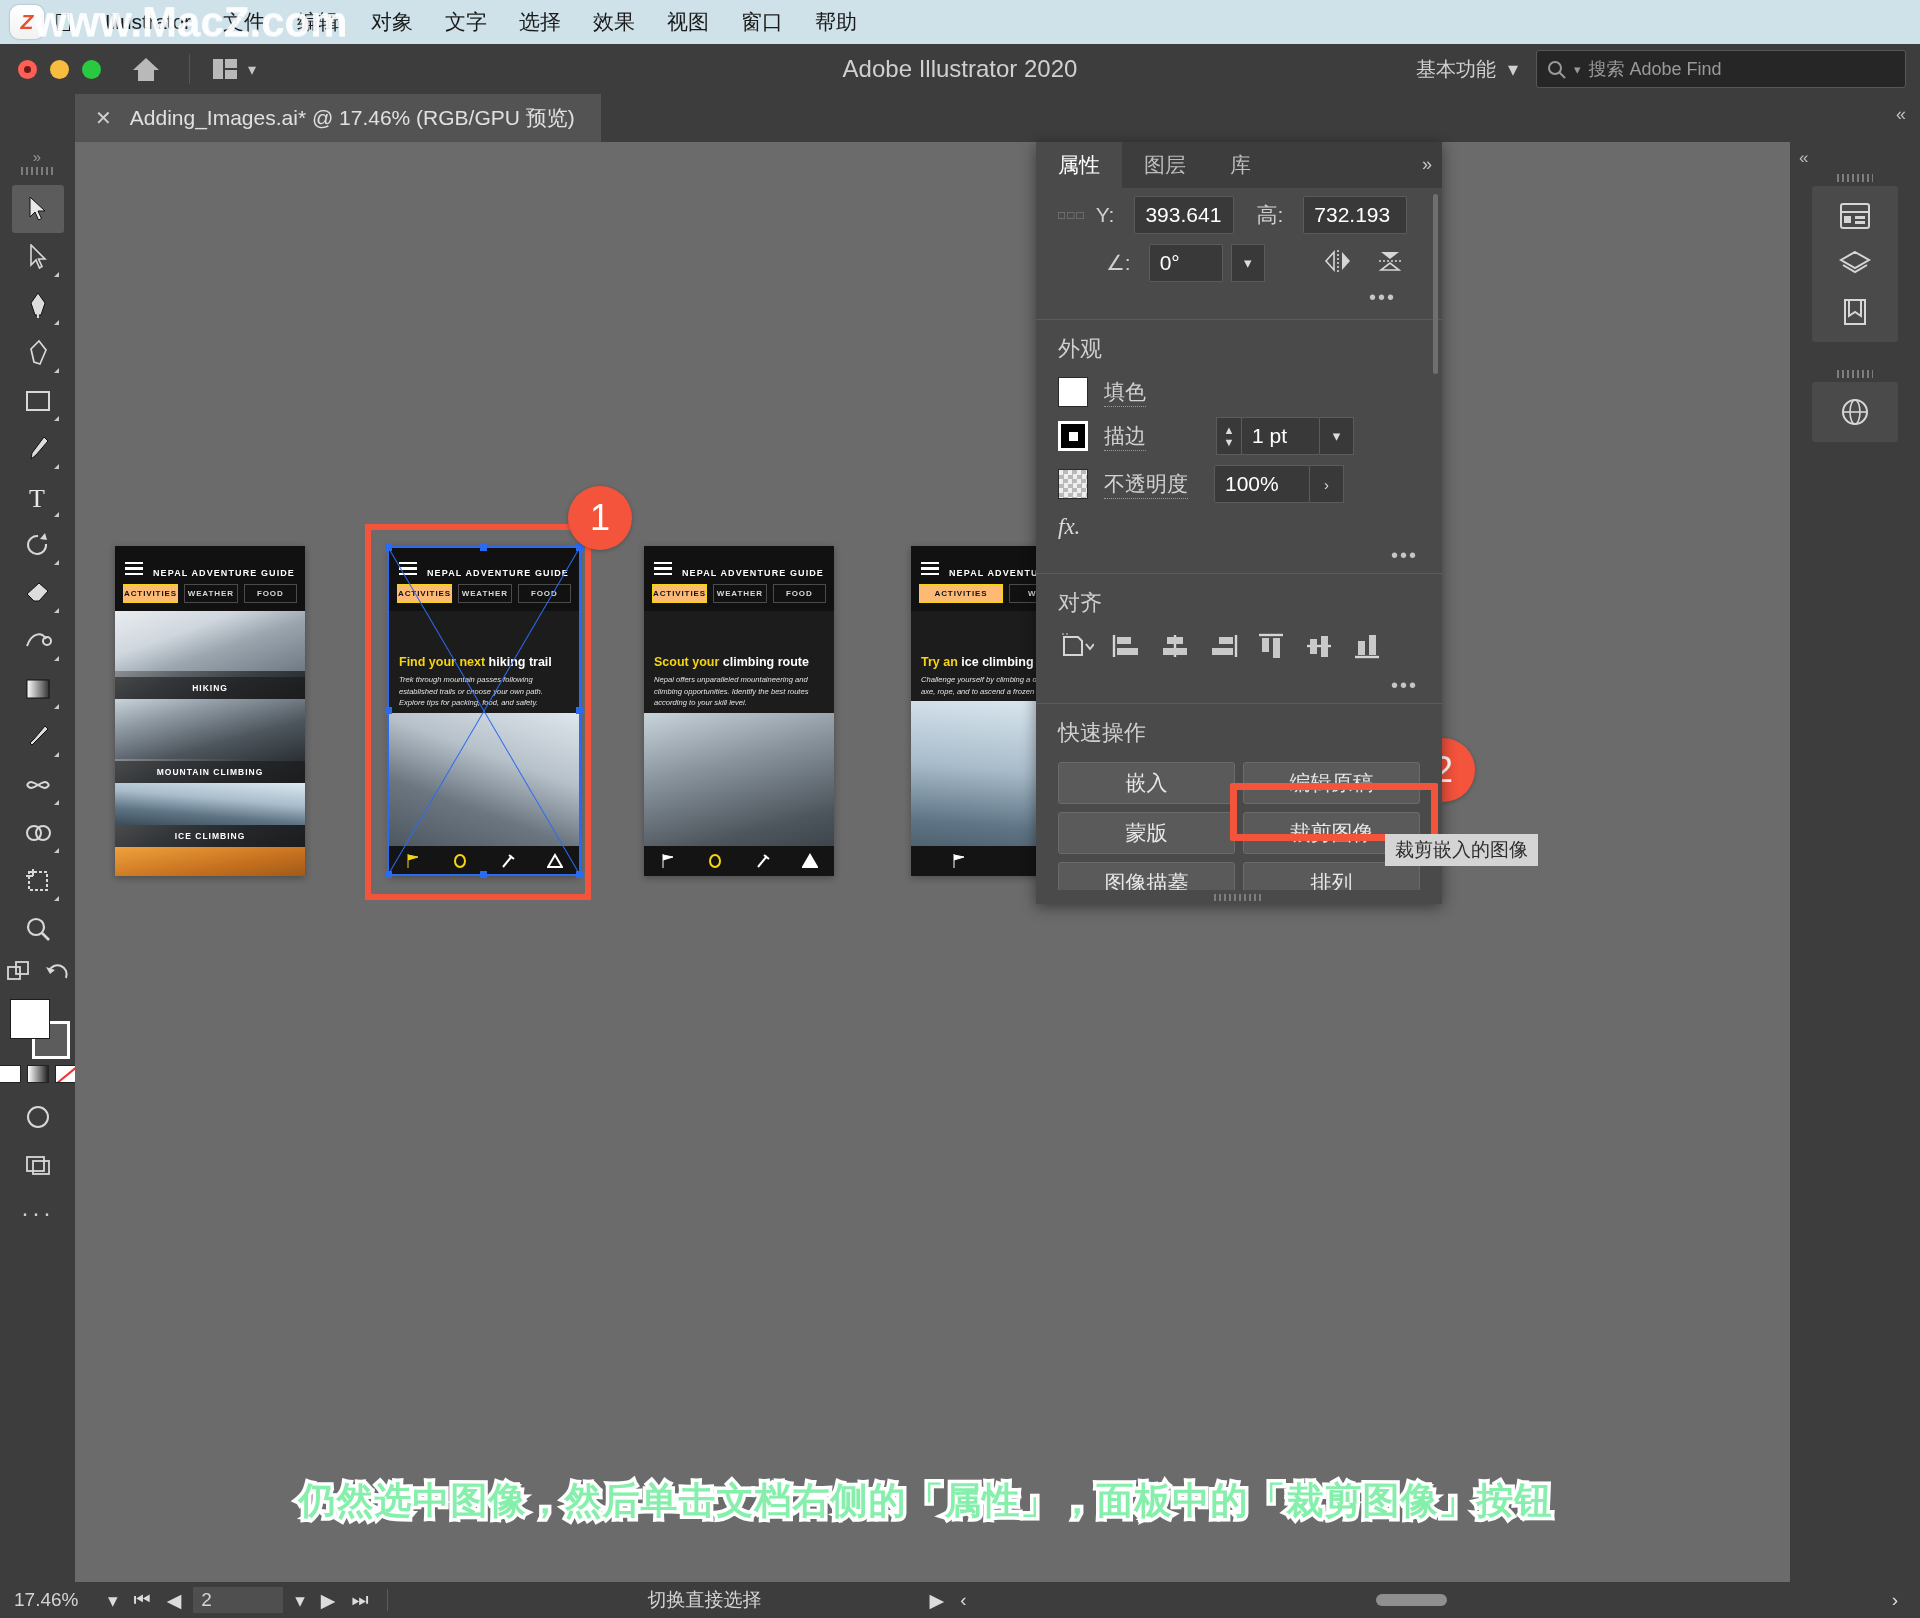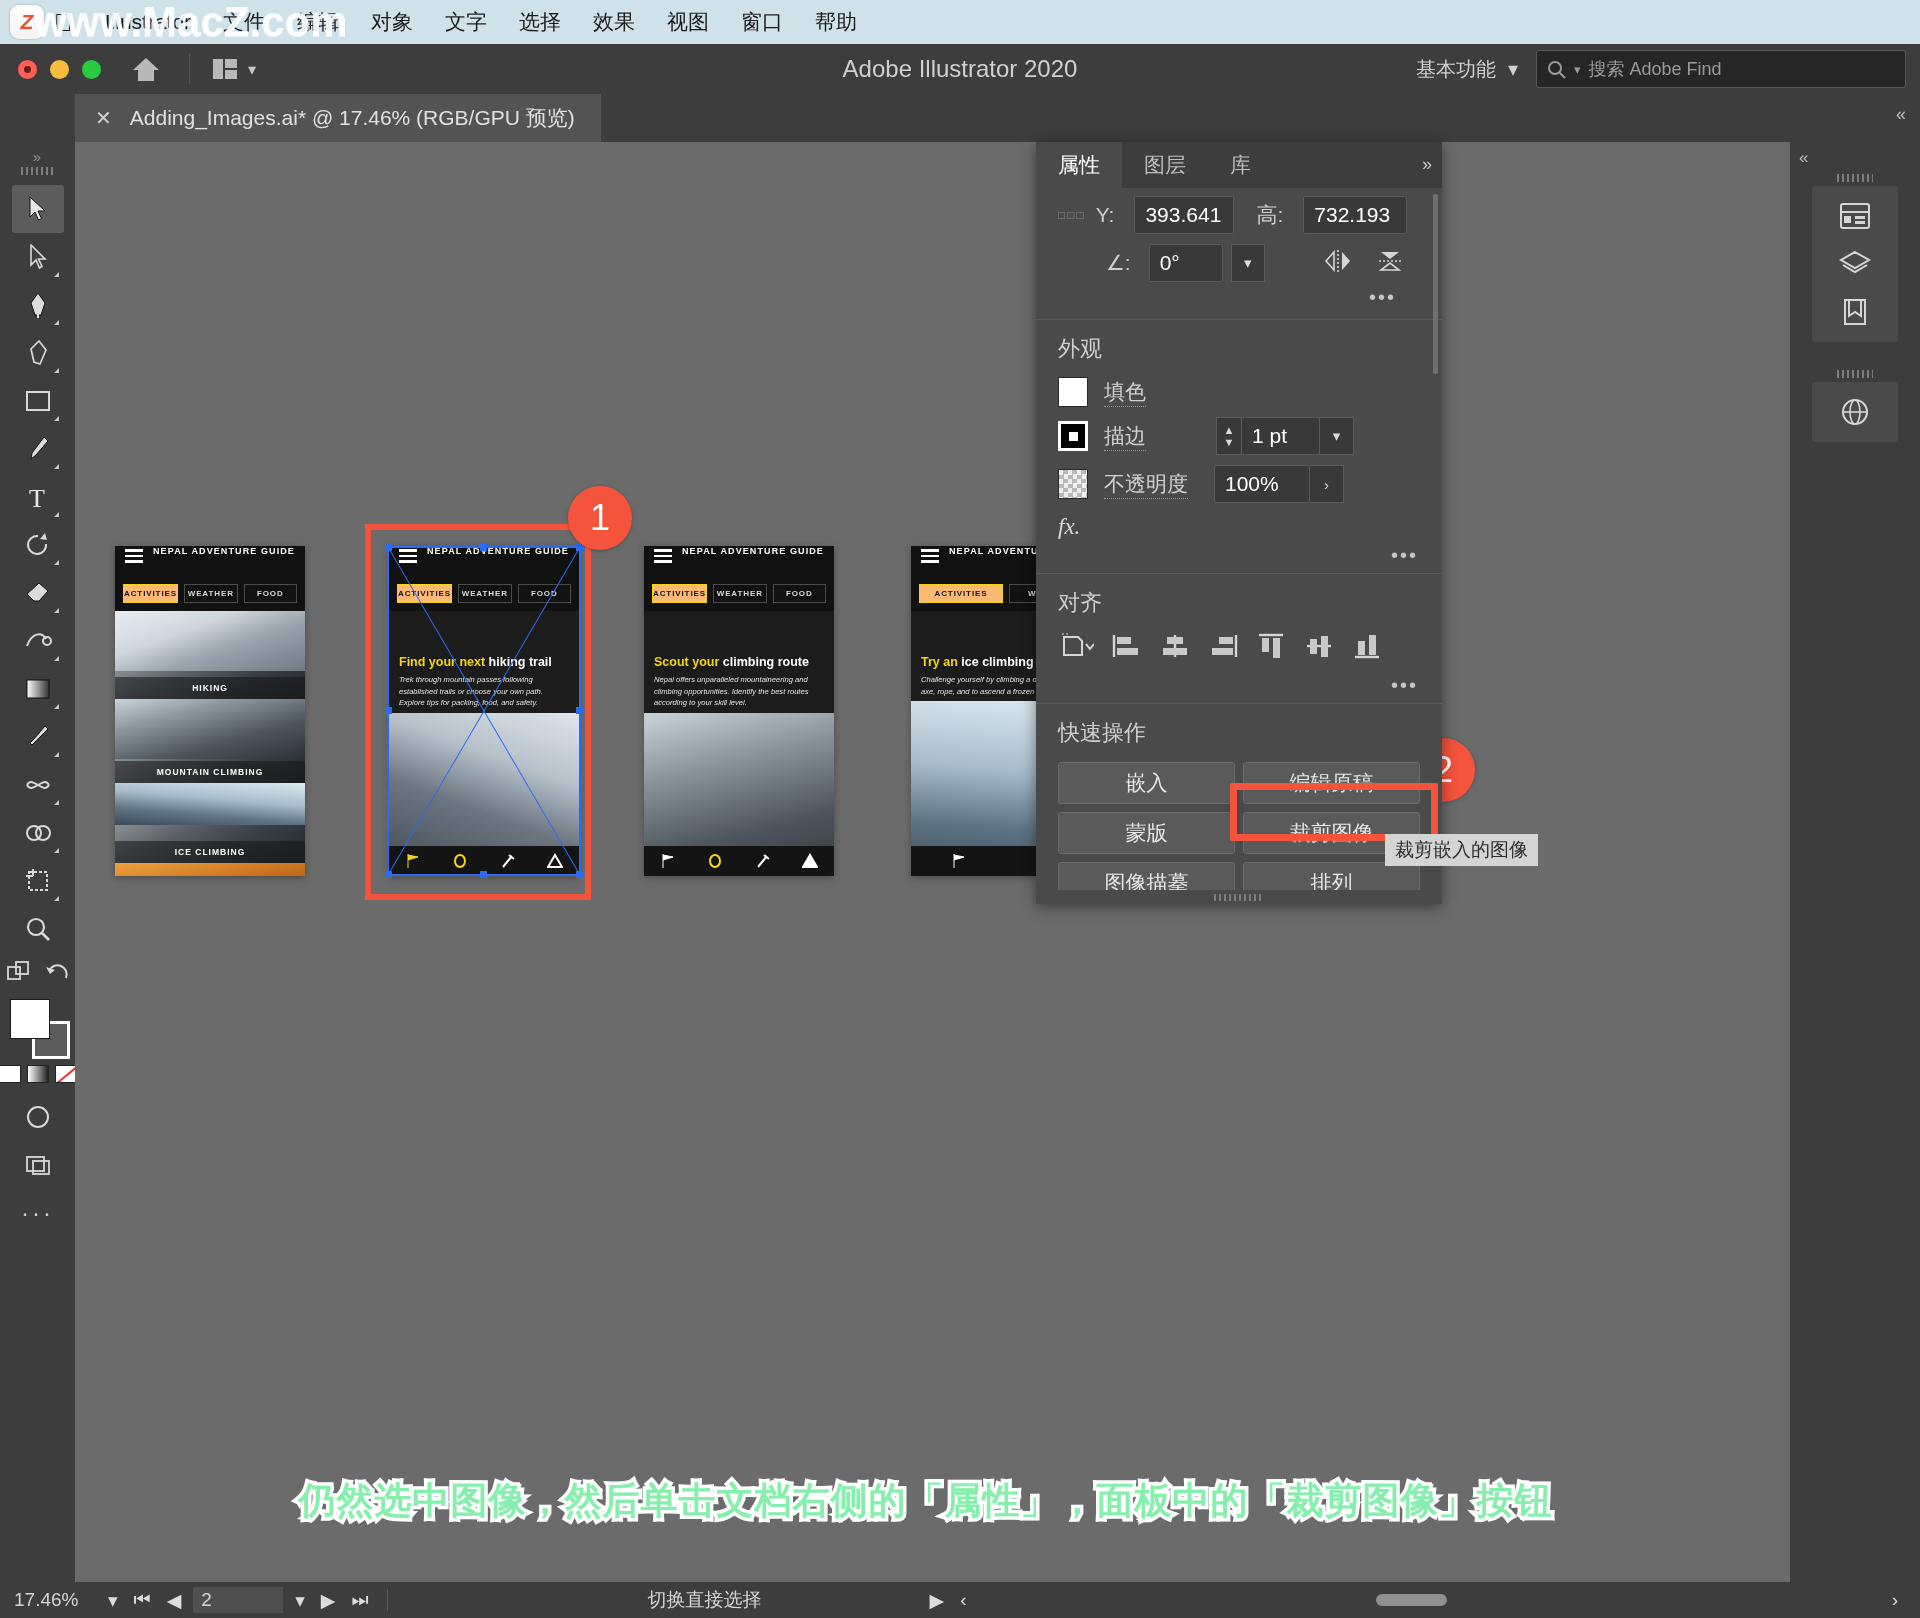--- a/index.html
+++ b/index.html
@@ -99,21 +99,21 @@
   .canvas {
     position:absolute; left:75px; top:142px; right:130px; bottom:36px;
     background:#6b6b6b; overflow:hidden;
   }
 
   
   .phone {
     position:absolute; background:#1c1c1c; overflow:hidden;
     box-shadow:0 2px 7px rgba(0,0,0,.3);
   }
-  .ph-head { height:32px; background:#111; display:flex; align-items:flex-start; padding:0 10px; gap:10px;}
+  .ph-head { height:32px; background:#111; display:flex; align-items:flex-end; padding:0 10px; gap:10px;}
   .burger { width:18px; }
   .burger i { display:block; height:2.5px; background:#fff; margin:3px 0; }
   .ph-title { flex:1; text-align:center; color:#fff; font-size:9px; font-weight:bold; letter-spacing:1.1px;}
   .ph-tabs { display:flex; gap:6px; padding:6px 8px 8px; background:#111; }
   .ph-tab {
     flex:1; text-align:center; font-size:8px; font-weight:bold; letter-spacing:.9px;
     padding:4px 0; border:1px solid #4b4b4b; color:#d8d8d8;
   }
   .ph-tab.on { background:#fdba74; color:#111; border-color:#f5d411; }
   .ph-hero { position:relative; }
@@ -495,21 +495,21 @@
       </div>
       <div class="ph-hero imgblk snow1" style="height:60px;"></div>
       <div class="ph-hero imgblk rock1" style="height:28px;">
         <span class="cap">HIKING</span>
       </div>
       <div class="ph-hero imgblk climber" style="height:60px;"></div>
       <div class="ph-hero imgblk rock1" style="height:24px;">
         <span class="cap">MOUNTAIN CLIMBING</span>
       </div>
       <div class="ph-hero imgblk ice2" style="height:42px;"></div>
-      <div class="ph-hero imgblk rock1" style="height:38px;">
+      <div class="ph-hero imgblk rock1" style="height:22px;">
         <span class="cap">ICE CLIMBING</span>
       </div>
       <div class="ph-hero imgblk orange1" style="height:52px;"></div>
 
     </div>
 
     <div class="phone" style="left:314px; top:404px; width:190px; height:330px;">
       <div class="ph-head">
         <span class="burger">
             <i></i>

